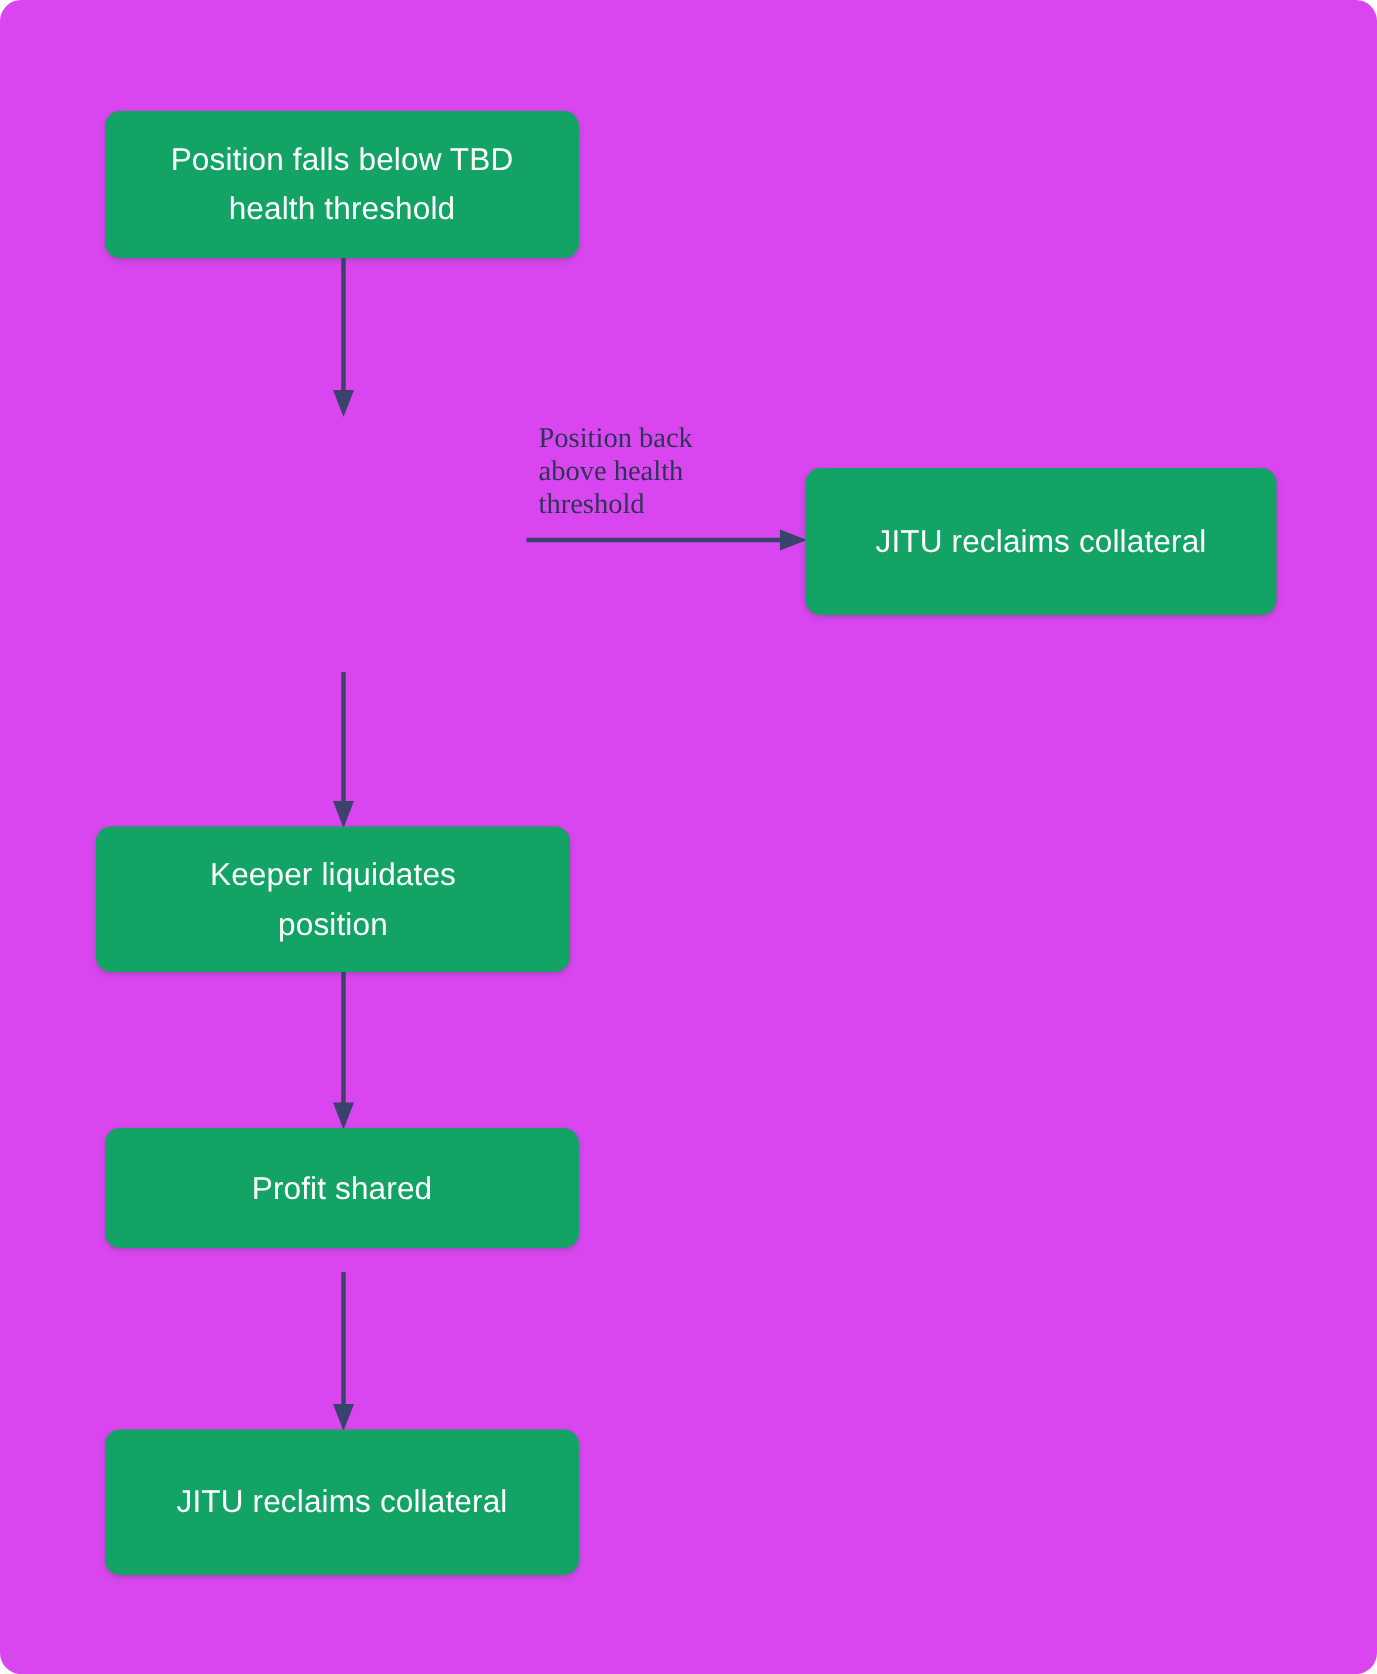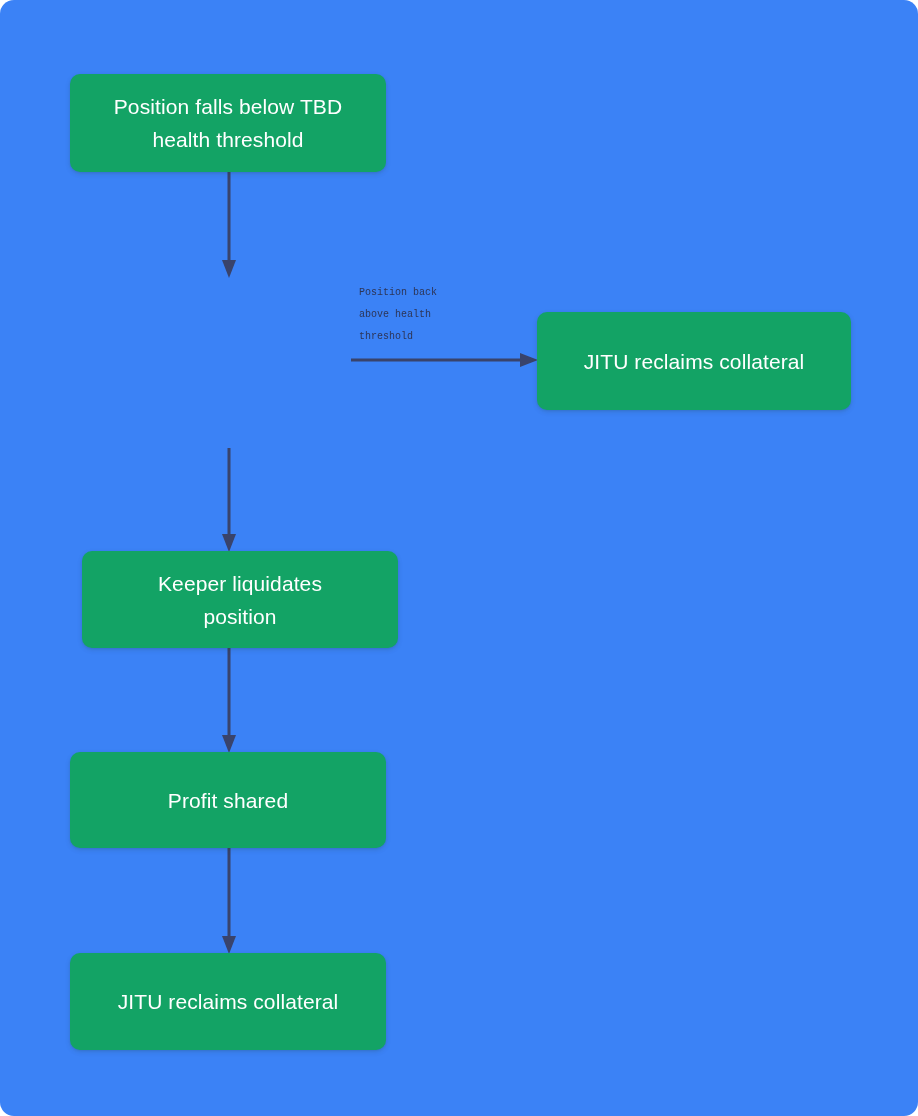--- a/index.html
+++ b/index.html
@@ -10,21 +10,21 @@
   body {
     width: 918px;
     height: 1116px;
     overflow: hidden;
     font-family: "Liberation Sans", sans-serif;
   }
   #canvas {
     position: relative;
     width: 918px;
     height: 1116px;
-    background: #3b82f6;
+    background: #d946ef;
     border-radius: 14px;
     overflow: hidden;
   }
 
   
   .node {
     position: absolute;
     background: #13a365;
     color: #ffffff;
     border-radius: 10px;
@@ -39,22 +39,22 @@
   .node .node-text {
     font-size: 21px;
     line-height: 33px;
     font-weight: 400;
     letter-spacing: 0.1px;
     white-space: pre-line;
     color: #ffffff;
   }
 
   #node-start   { left: 70px;  top: 74px;  width: 316px; height: 98px; }
-  #node-keeper  { left: 82px;  top: 551px; width: 316px; height: 97px; }
-  #node-profit  { left: 70px;  top: 752px; width: 316px; height: 96px; }
+  #node-keeper  { left: 64px;  top: 551px; width: 316px; height: 97px; }
+  #node-profit  { left: 70px;  top: 752px; width: 316px; height: 80px; }
   #node-reclaim-bottom { left: 70px; top: 953px; width: 316px; height: 97px; }
   #node-reclaim-right  { left: 537px; top: 312px; width: 314px; height: 98px; }
 
   
   #node-decision {
     position: absolute;
     left: 103px;
     top: 278px;
     width: 250px;
     height: 172px;
@@ -79,22 +79,22 @@
     white-space: pre-line;
   }
 
   
   .connector { position: absolute; }
   .connector svg { display: block; overflow: visible; }
 
   
   .edge-label {
     position: absolute;
-    font-family: Liberation Mono, monospace;
-    font-size: 10px;
+    font-family: Liberation Serif, serif;
+    font-size: 19px;
     line-height: 22px;
     color: #2d3557;
     white-space: pre-line;
   }
   #label-back-above { left: 359px; top: 282px; }
   #label-liquidatable { left: 243px; top: 464px; }
 </style>
 </head>
 <body>
 

